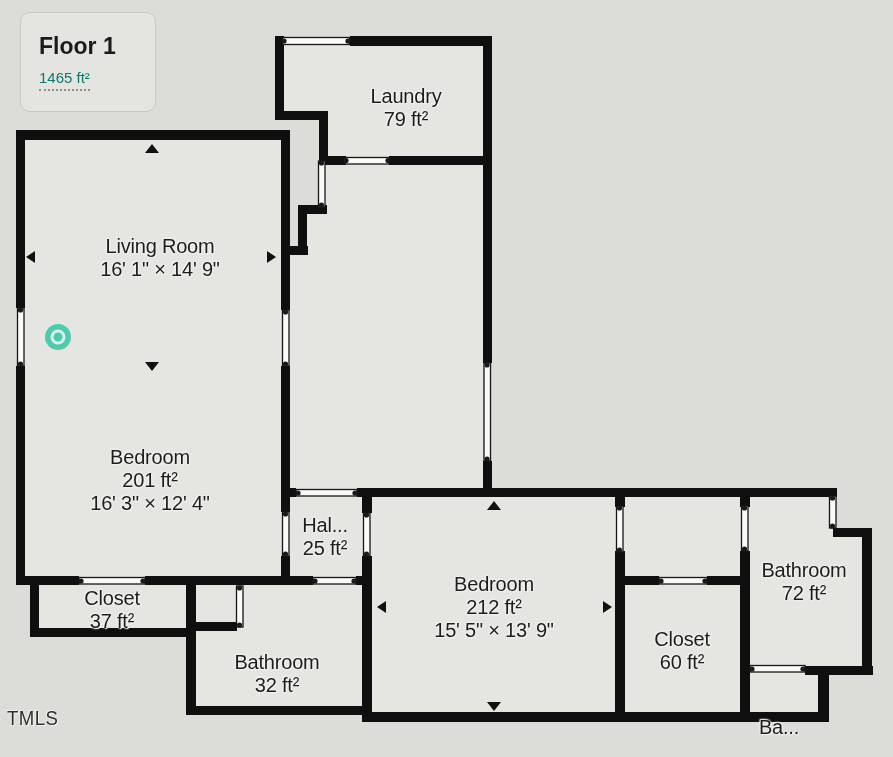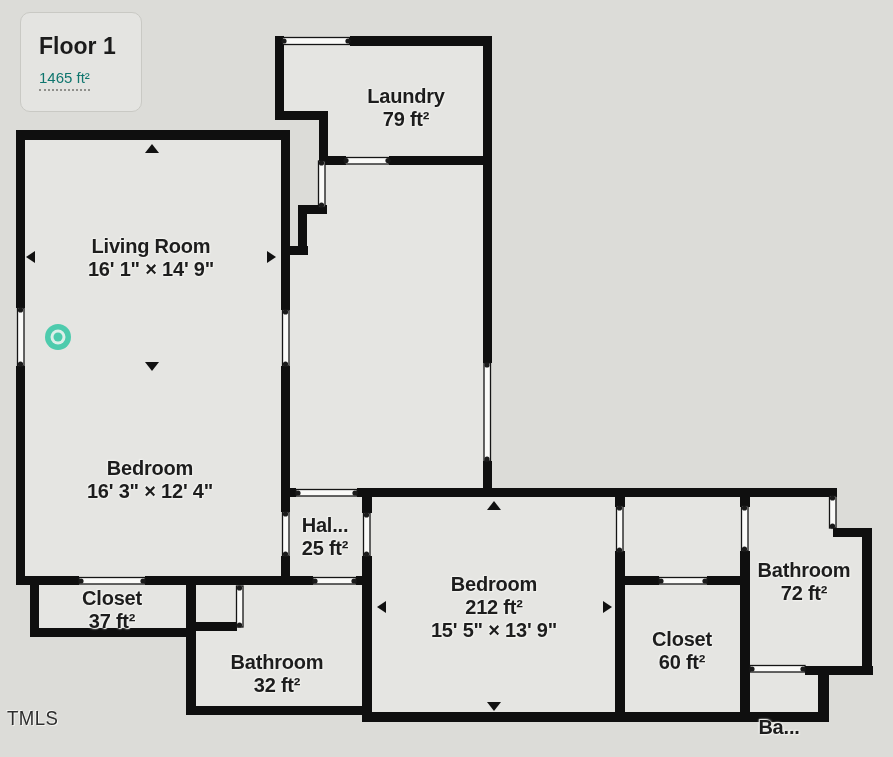--- a/index.html
+++ b/index.html
@@ -3,27 +3,27 @@
 <meta charset="utf-8">
 <style>
   html,body{margin:0;padding:0;background:#dcdcd8;}
   .stage{
     position:relative;width:893px;height:757px;overflow:hidden;
     background:#dcdcd8;font-family:"Liberation Sans",sans-serif;
   }
   .plan-svg{position:absolute;left:0;top:0;}
   .room-label{
     position:absolute;transform:translate(-50%,-50%);
-    text-align:center;font-weight:700;font-size:20px;line-height:23px;
+    text-align:center;font-weight:400;font-size:20px;line-height:23px;
     color:#1d1d1d;letter-spacing:-0.2px;white-space:nowrap;
     text-shadow:0 0 2px #f2f2ef,0 0 3px #f2f2ef,1px 1px 1px #f2f2ef,-1px -1px 1px #f2f2ef;
   }
   .room-label div:empty{display:none;}
   .floor-card{
-    position:absolute;left:20px;top:12px;width:122px;height:100px;
+    position:absolute;left:20px;top:12px;width:136px;height:100px;
     background:#e4e4e1;border:1px solid #c9c9c4;border-radius:10px;
     box-sizing:border-box;padding:20px 0 0 18px;
   }
   .floor-card .title{font-size:23px;font-weight:700;color:#1b1b1b;margin-bottom:9px;}
   .floor-card .area{
     display:inline-block;font-size:15px;color:#0f766e;
     border-bottom:2px dotted #8f8f8b;padding-bottom:3px;
   }
   .watermark{
     position:absolute;left:7px;top:707px;font-size:20px;color:#2e2e2e;
@@ -173,26 +173,27 @@
       <circle cx="58" cy="337" r="13" fill="#4ecbad"></circle>
       <circle cx="58" cy="337" r="7.5" fill="#ddefe9"></circle>
       <circle cx="58" cy="337" r="4.5" fill="#4ecbad"></circle>
     </g>
   </svg>
 
   <div class="room-label" style="left:406px;top:108px">
     <div>Laundry</div>
     <div>79 ft²</div>
   </div>
-  <div class="room-label" style="left:151px;top:258px">
+  <div class="room-label" style="left:160px;top:258px">
     <div>Living Room</div>
     <div>16' 1" × 14' 9"</div>
   </div>
   <div class="room-label" style="left:150px;top:480px">
     <div>Bedroom</div>
+    <div>201 ft²</div>
     <div>16' 3" × 12' 4"</div>
   </div>
   <div class="room-label" style="left:325px;top:537px">
     <div>Hal...</div>
     <div>25 ft²</div>
   </div>
   <div class="room-label" style="left:112px;top:610px">
     <div>Closet</div>
     <div>37 ft²</div>
   </div>

